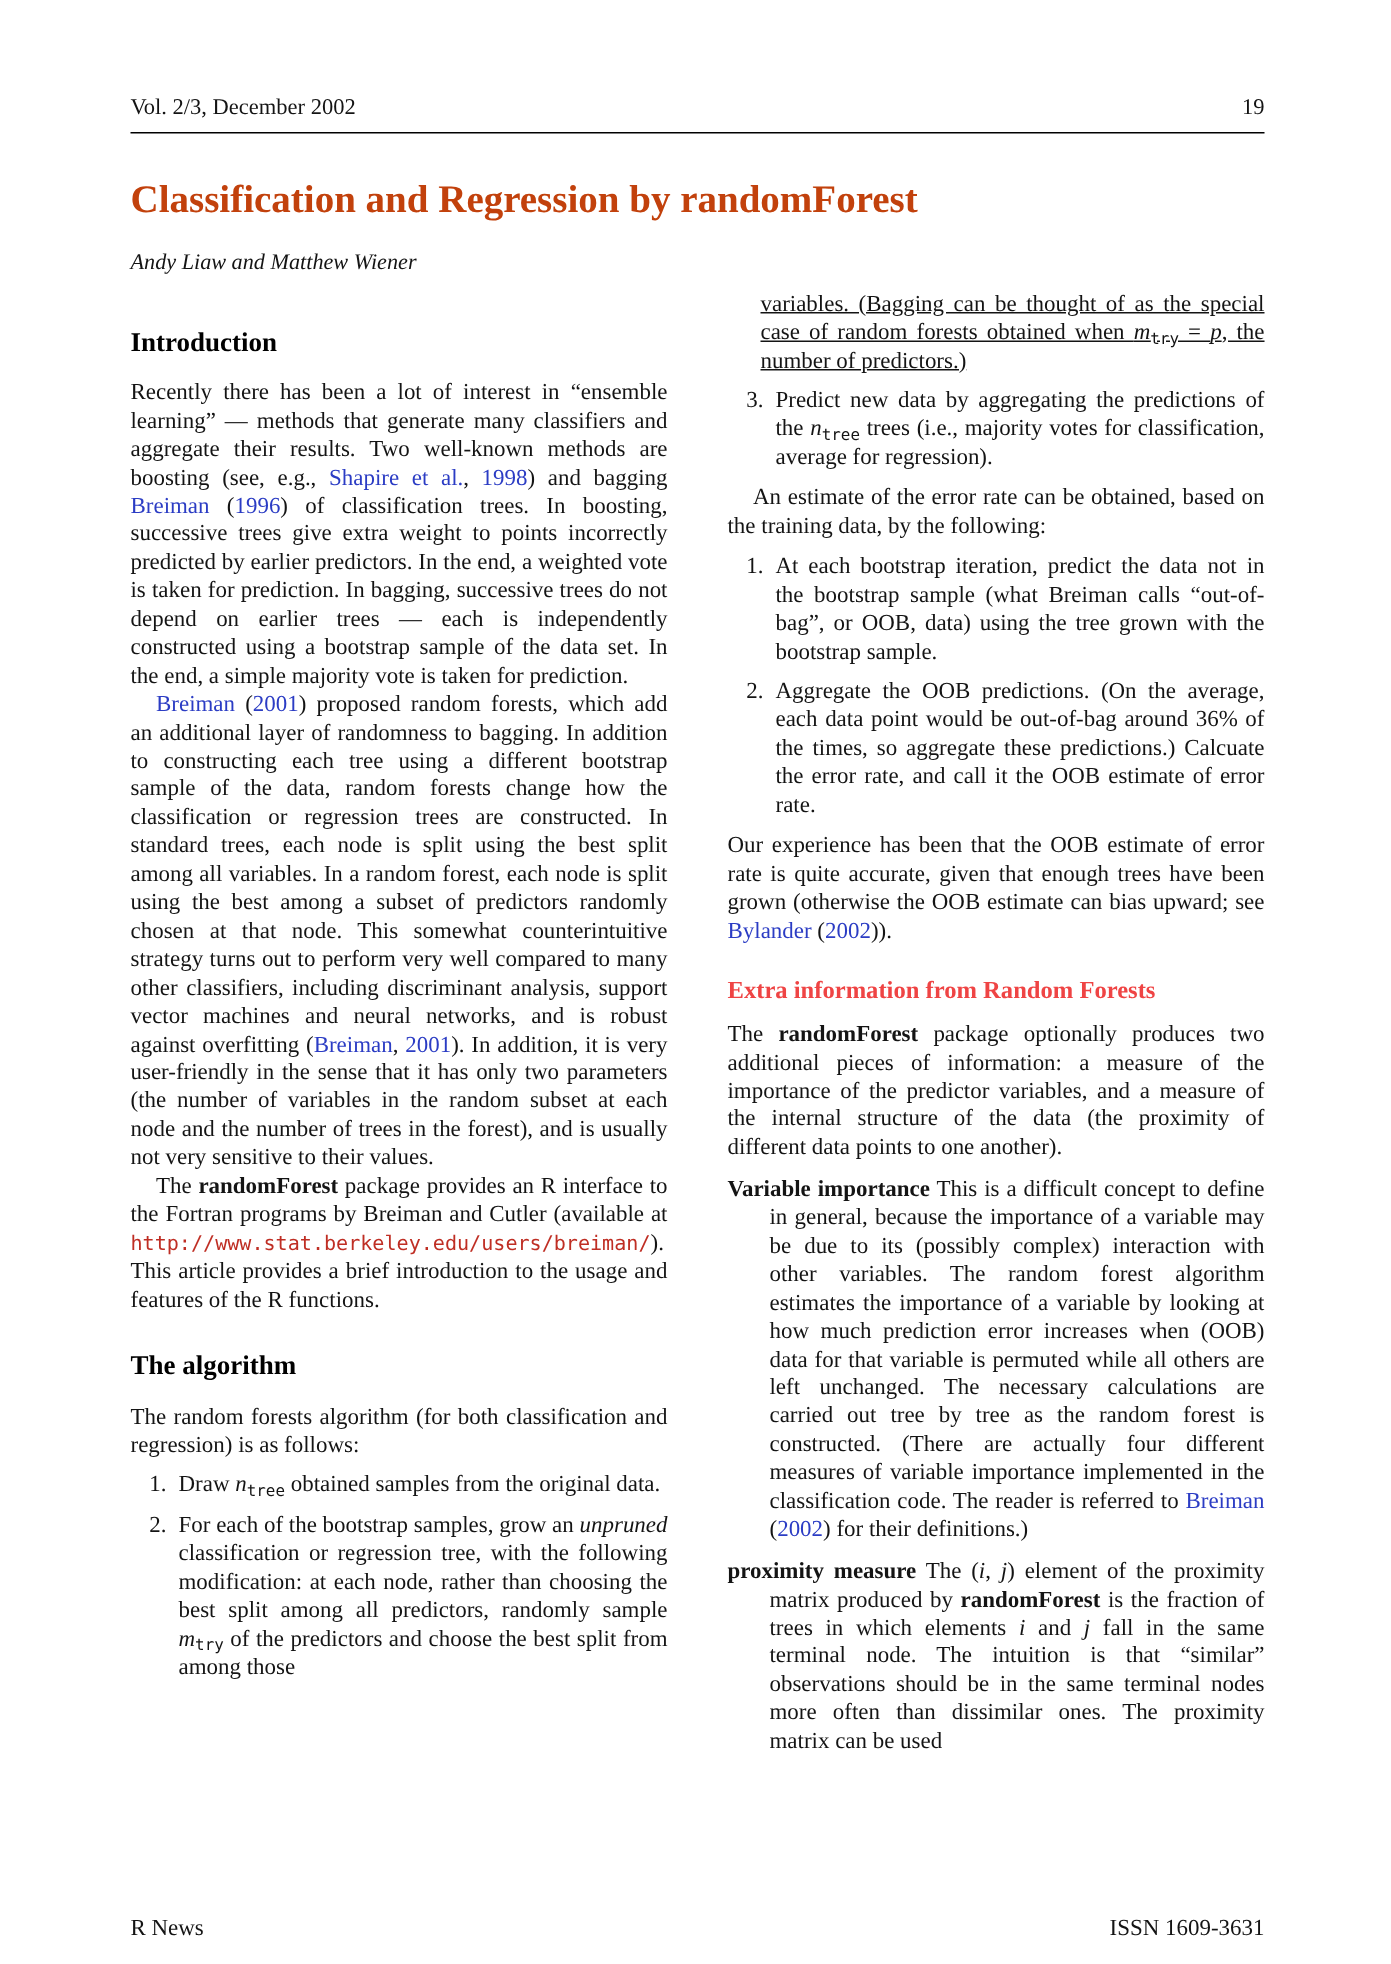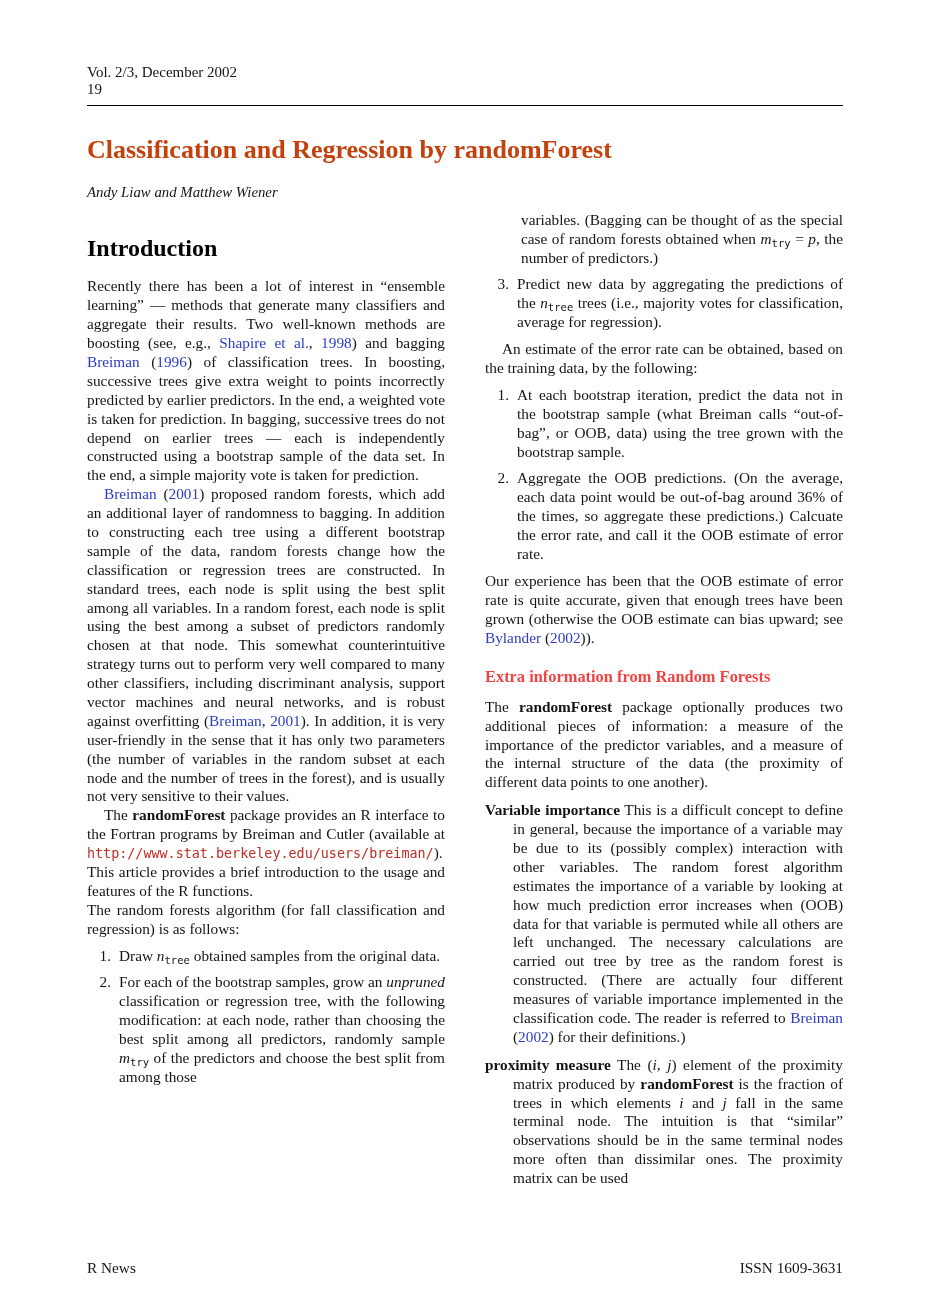--- a/index.html
+++ b/index.html
@@ -2,54 +2,54 @@
 <html style="--link-color: #2b3cc4; --url-color: #bf2e24;"><head>
 <meta charset="utf-8">
 <style>
   * { box-sizing: border-box; }
   html, body { margin: 0; padding: 0; background: #ffffff; }
   .page {
     width: 927px; height: 1309px; background: #ffffff; position: relative;
     font-family: "Liberation Serif", "DejaVu Serif", serif; color: #141414;
     padding: 64px 84px 0 87px; overflow: hidden;
   }
-  .pg-header { display: flex; justify-content: space-between; font-size: 15px; flex-direction: column; }
+  .pg-header { display: flex; justify-content: space-between; font-size: 15px; }
   .header-rule { border: none; border-top: 1.4px solid #000; margin: 7px 0 0 0; }
   h1.title {
     font-size: 26px; line-height: 1.3; margin: 27px 0 0 0; max-width: 680px;
     font-weight: bold; color: #c2410c;
   }
   .byline { font-style: italic; font-size: 14.8px; margin-top: 17px; }
   .columns { display: flex; gap: 40px; margin-top: 10px; }
   .col { flex: 1; min-width: 0; font-size: 15.3px; line-height: 1.235; }
-  h2.sec { font-size: 24px; margin: 23px 0 14px 0; font-weight: bold; color: #000; }
+  h2.sec { font-size: 18px; margin: 23px 0 14px 0; font-weight: bold; color: #000; }
   h3.subsec { font-size: 16.4px; margin: 19px 0 11px 0; font-weight: bold; color: #ef4444; }
   p { margin: 0; text-align: justify; }
   p.ind { text-indent: 17px; }
-  p.cont { margin-left: 36px; }
+  p.cont { margin-left: 22px; text-decoration: underline; }
   p.gap-top { margin-top: 8px; }
   .li { display: flex; margin: 8px 0 8px 8px; }
   .li-num { min-width: 16px; text-align: right; flex: none; }
   .li-body { margin-left: 8px; flex: 1; text-align: justify; }
   .def { margin: 9px 0; padding-left: 28px; text-indent: -28px; text-align: justify; }
   .def b.term { font-weight: bold; }
   a.cite { color: var(--link-color, #2b3cc4); text-decoration: none; cursor: pointer; }
   a.url {
     color: var(--url-color, #bf2e24); text-decoration: none; cursor: pointer;
     font-family: "DejaVu Sans Mono", "Liberation Mono", monospace;
     font-size: 13.4px; word-break: break-all;
   }
   sub.tt {
     font-family: "DejaVu Sans Mono", "Liberation Mono", monospace;
     font-size: 10.6px; line-height: 0; vertical-align: -3px;
   }
   b.bf { font-weight: bold; }
   i.it { font-style: italic; }
   .pg-footer {
-    position: absolute; left: 87px; right: 84px; bottom: 32px;
+    position: absolute; left: 87px; right: 84px; bottom: 14px;
     display: flex; justify-content: space-between; font-size: 15.3px;
   }
 </style>
 </head>
 <body>
 
 <div class="page">
   <header class="pg-header">
     <span>Vol. 2/3, December 2002</span>
     <span>19</span>
@@ -58,21 +58,22 @@
 
   <h1 class="title">Classification and Regression by randomForest</h1>
   <div class="byline">Andy Liaw and Matthew Wiener</div>
 
   <div class="columns">
     <div class="col" id="col-left">
         <h2 class="sec">Introduction</h2>
         <p class=""><span>Recently there has been a lot of interest in “ensemble learning” — methods that generate many classifiers and aggregate their results. Two well-known methods are boosting (see, e.g., </span><a class="cite" href="#">Shapire et al.</a><span>, </span><a class="cite" href="#">1998</a><span>) and bagging </span><a class="cite" href="#">Breiman</a><span> (</span><a class="cite" href="#">1996</a><span>) of classification trees. In boosting, successive trees give extra weight to points incorrectly predicted by earlier predictors. In the end, a weighted vote is taken for prediction. In bagging, successive trees do not depend on earlier trees — each is independently constructed using a bootstrap sample of the data set. In the end, a simple majority vote is taken for prediction.</span></p>
         <p class="ind"><a class="cite" href="#">Breiman</a><span> (</span><a class="cite" href="#">2001</a><span>) proposed random forests, which add an additional layer of randomness to bagging. In addition to constructing each tree using a different bootstrap sample of the data, random forests change how the classification or regression trees are constructed. In standard trees, each node is split using the best split among all variables. In a random forest, each node is split using the best among a subset of predictors randomly chosen at that node. This somewhat counterintuitive strategy turns out to perform very well compared to many other classifiers, including discriminant analysis, support vector machines and neural networks, and is robust against overfitting (</span><a class="cite" href="#">Breiman</a><span>, </span><a class="cite" href="#">2001</a><span>). In addition, it is very user-friendly in the sense that it has only two parameters (the number of variables in the random subset at each node and the number of trees in the forest), and is usually not very sensitive to their values.</span></p>
         <p class="ind"><span>The </span><b class="bf">randomForest</b><span> package provides an R interface to the Fortran programs by Breiman and Cutler (available at </span><a class="url" href="#">http://www.stat.berkeley.edu/users/breiman/</a><span>). This article provides a brief introduction to the usage and features of the R functions.</span></p>
-        <p class=""><span>The random forests algorithm (for fall classification and regression) is as follows:</span></p>
+        <h2 class="sec">The algorithm</h2>
+        <p class=""><span>The random forests algorithm (for both classification and regression) is as follows:</span></p>
         <div class="li">
           <span class="li-num">1.</span>
           <div class="li-body"><span>Draw </span><i class="it">n</i><sub class="tt">tree</sub><span> obtained samples from the original data.</span></div>
         </div>
         <div class="li">
           <span class="li-num">2.</span>
           <div class="li-body"><span>For each of the bootstrap samples, grow an </span><i class="it">unpruned</i><span> classification or regression tree, with the following modification: at each node, rather than choosing the best split among all predictors, randomly sample </span><i class="it">m</i><sub class="tt">try</sub><span> of the predictors and choose the best split from among those</span></div>
         </div>
       </div>
     <div class="col" id="col-right">

